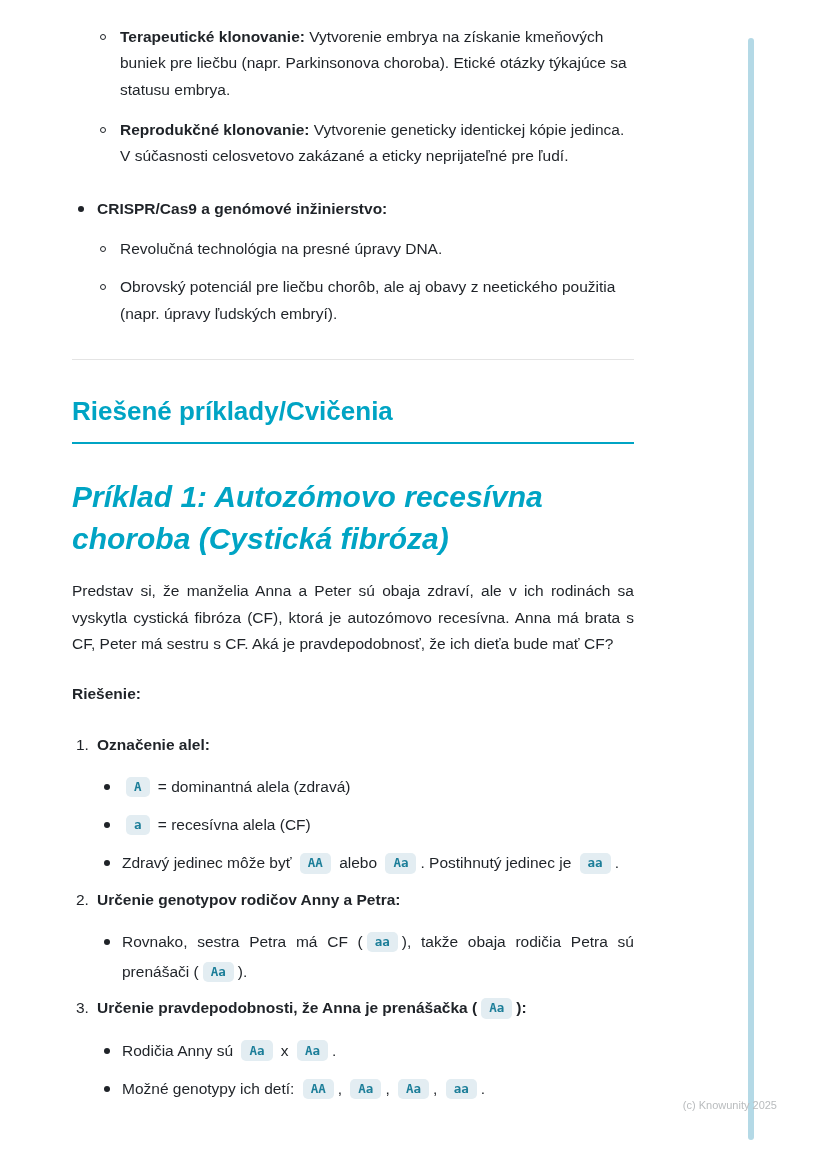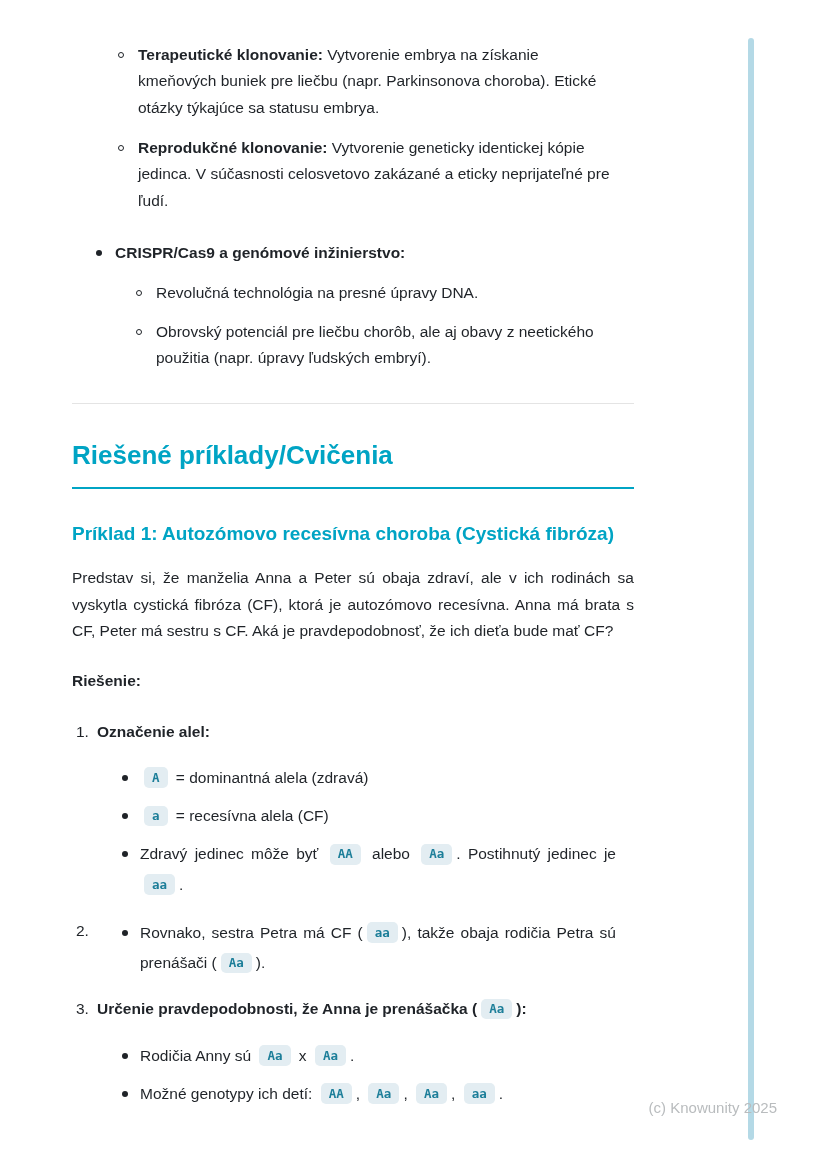--- a/index.html
+++ b/index.html
@@ -8,21 +8,21 @@
     width: 828px; height: 1171px;
     position: relative; overflow: hidden;
     background: #ffffff;
     font-family: "Liberation Sans", sans-serif;
     font-size: 15.5px;
     line-height: 1.7;
     color: var(--text, #1f2328);
   }
   .content { position: absolute; left: 72px; top: 24px; width: 562px; }
 
-  ul { list-style: none; margin: 18px; padding: 0; }
+  ul { list-style: none; margin: 0; padding: 0; }
   .li { position: relative; }
   .li-text { display: block; }
   .marker { position: absolute; border-radius: 50%; width: 6px; height: 6px; }
   .marker.solid { background: var(--text, #1f2328); }
   .marker.hollow { width: 6px; height: 6px; border: 1.5px solid var(--text, #1f2328); background: transparent; }
 
   
   .top-list .li { margin-bottom: 14px; }
   .li.lvl2 { padding-left: 48px; }
   .li.lvl2 > .marker { left: 28px; top: 10px; }
@@ -38,21 +38,21 @@
   .section-title {
     margin: 36px 0 0 0;
     color: var(--accent, #00a4c4);
     font-size: 26px; font-weight: bold; line-height: 1.2;
     padding-bottom: 15px;
     border-bottom: 2px solid var(--accent, #00a4c4);
   }
   .example-title {
     margin: 32px 0 0 0;
     color: var(--accent, #00a4c4);
-    font-size: 19px; font-weight: bold; line-height: 1.4;
+    font-size: 30px; font-weight: bold; line-height: 1.4; font-style: italic;
   }
   .intro { margin: 18px 0 7px 0; text-align: justify; }
   .solution-label { margin: 24px 0 0 0; font-weight: bold; }
 
   .steps { margin-top: 24px; }
   .step { margin-bottom: 6px; }
   .step-title { position: relative; padding-left: 25px; margin-bottom: 14px; }
   .step-num { position: absolute; left: 4px; }
   .step-heading strong, .li-text strong { font-weight: bold; }
   .step-bullets .li { padding-left: 50px; margin-bottom: 8px; text-align: justify; line-height: 1.95; }
@@ -74,21 +74,21 @@
   .scroll-track {
     position: absolute;
     right: 74px; top: 38px;
     width: 6px; height: 1102px;
     background: var(--scrollbar, #b4d9e6);
     border-radius: 3px;
   }
   .copyright {
     position: absolute;
     right: 51px; top: 1098px;
-    font-size: 15px;
+    font-size: 11px;
     color: var(--muted, #b9bcbe);
     line-height: 1.3;
   }
 </style>
 </head>
 <body>
 
 <div class="content">
 
   <ul class="top-list">
@@ -145,20 +145,21 @@
         <li class="li">
           <span class="marker solid"></span>
           <span class="li-text">Zdravý jedinec môže byť <span class="badge">AA</span> alebo <span class="badge">Aa</span>. Postihnutý jedinec je <span class="badge">aa</span>.</span>
         </li>
       </ul>
     </div>
 
     <div class="step">
       <div class="step-title">
         <span class="step-num">2.</span>
+        <span class="step-heading"><strong>Určenie genotypov rodičov Anny a Petra:</strong></span>
       </div>
       <ul class="step-bullets">
         <li class="li">
           <span class="marker solid"></span>
           <span class="li-text">Rovnako, sestra Petra má CF (<span class="badge">aa</span>), takže obaja rodičia Petra sú prenášači (<span class="badge">Aa</span>).</span>
         </li>
       </ul>
     </div>
 
     <div class="step">

